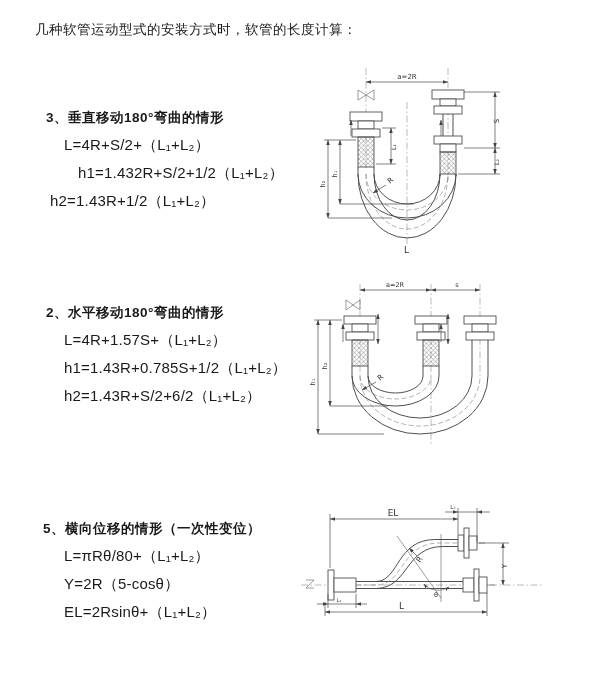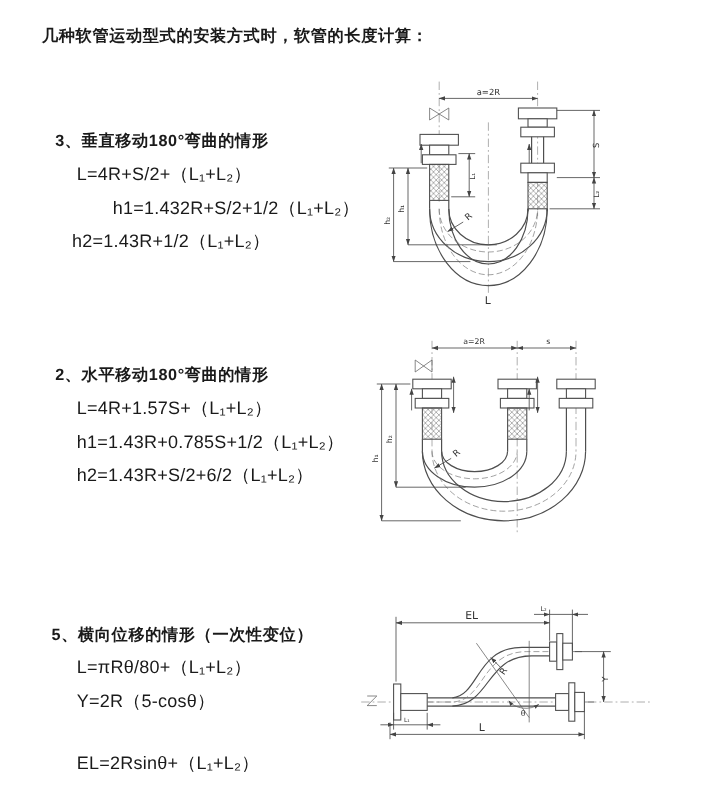--- a/index.html
+++ b/index.html
@@ -1,48 +1,48 @@
 <!DOCTYPE html>
 <html><head>
 <meta charset="utf-8">
 <style>
   html,body{margin:0;padding:0;}
   body{width:600px;height:675px;background:#ffffff;position:relative;overflow:hidden;
        font-family:"Liberation Sans","DejaVu Sans",sans-serif;color:#1a1a1a;}
-  .title{position:absolute;left:35px;top:21px;font-size:13.5px;font-weight:bold;letter-spacing:.5px;}
+  .title{position:absolute;left:35px;top:21px;font-size:13.5px;font-weight:normal;letter-spacing:.5px;}
   .sec-h{position:absolute;font-size:13.5px;font-weight:bold;letter-spacing:.5px;}
   .f{position:absolute;font-size:15px;letter-spacing:.2px;white-space:nowrap;}
   svg{position:absolute;}
   svg text{font-family:"DejaVu Sans",sans-serif;fill:#333;}
   .dim{stroke:#4a4a4a;stroke-width:.7;fill:none;}
   .cl{stroke:#8f8f8f;stroke-width:.6;fill:none;stroke-dasharray:7 2.5 1.5 2.5;}
   .hose{stroke:#4f4f4f;stroke-width:1;fill:none;}
   .hosed{stroke:#7d7d7d;stroke-width:.6;fill:none;stroke-dasharray:5 2.5;}
   .fit{stroke:#4f4f4f;stroke-width:.9;fill:#ffffff;}
   .thin{stroke:#5a5a5a;stroke-width:.6;fill:none;}
 </style>
 </head>
 <body>
 
 <div class="title">几种软管运动型式的安装方式时，软管的长度计算：</div>
 
 <div class="sec-h" style="left:46px;top:109px;">3、垂直移动180°弯曲的情形</div>
 <div class="f" style="left:64px;top:136px;">L=4R+S/2+（L₁+L₂）</div>
-<div class="f" style="left:80px;top:164px;padding-left:14px;">h1=1.432R+S/2+1/2（L₁+L₂）</div>
-<div class="f" style="left:60px;top:192px;">h2=1.43R+1/2（L₁+L₂）</div>
+<div class="f" style="left:64px;top:164px;padding-left:14px;">h1=1.432R+S/2+1/2（L₁+L₂）</div>
+<div class="f" style="left:50px;top:192px;">h2=1.43R+1/2（L₁+L₂）</div>
 
 <div class="sec-h" style="left:46px;top:304px;">2、水平移动180°弯曲的情形</div>
 <div class="f" style="left:64px;top:331px;">L=4R+1.57S+（L₁+L₂）</div>
 <div class="f" style="left:64px;top:359px;">h1=1.43R+0.785S+1/2（L₁+L₂）</div>
 <div class="f" style="left:64px;top:387px;">h2=1.43R+S/2+6/2（L₁+L₂）</div>
 
 <div class="sec-h" style="left:43px;top:520px;">5、横向位移的情形（一次性变位）</div>
 <div class="f" style="left:64px;top:547px;">L=πRθ/80+（L₁+L₂）</div>
 <div class="f" style="left:64px;top:575px;">Y=2R（5-cosθ）</div>
-<div class="f" style="left:64px;top:627px;">EL=2Rsinθ+（L₁+L₂）</div>
+<div class="f" style="left:64px;top:603px;">EL=2Rsinθ+（L₁+L₂）</div>
 
 <svg style="left:296px;top:60px;" width="300" height="200" viewBox="0 0 300 200">
   <defs>
     <marker id="a1" viewBox="0 0 10 10" refX="9.5" refY="5" markerWidth="7.5" markerHeight="7.5" orient="auto-start-reverse">
       <path d="M0,1.6 L10,5 L0,8.4 Z" fill="#444"></path>
     </marker>
     <pattern id="p1" width="4.5" height="4.5" patternUnits="userSpaceOnUse">
       <path d="M0,0 L4.5,4.5 M4.5,0 L0,4.5" stroke="#8a8a8a" stroke-width=".55"></path>
     </pattern>
   </defs>

